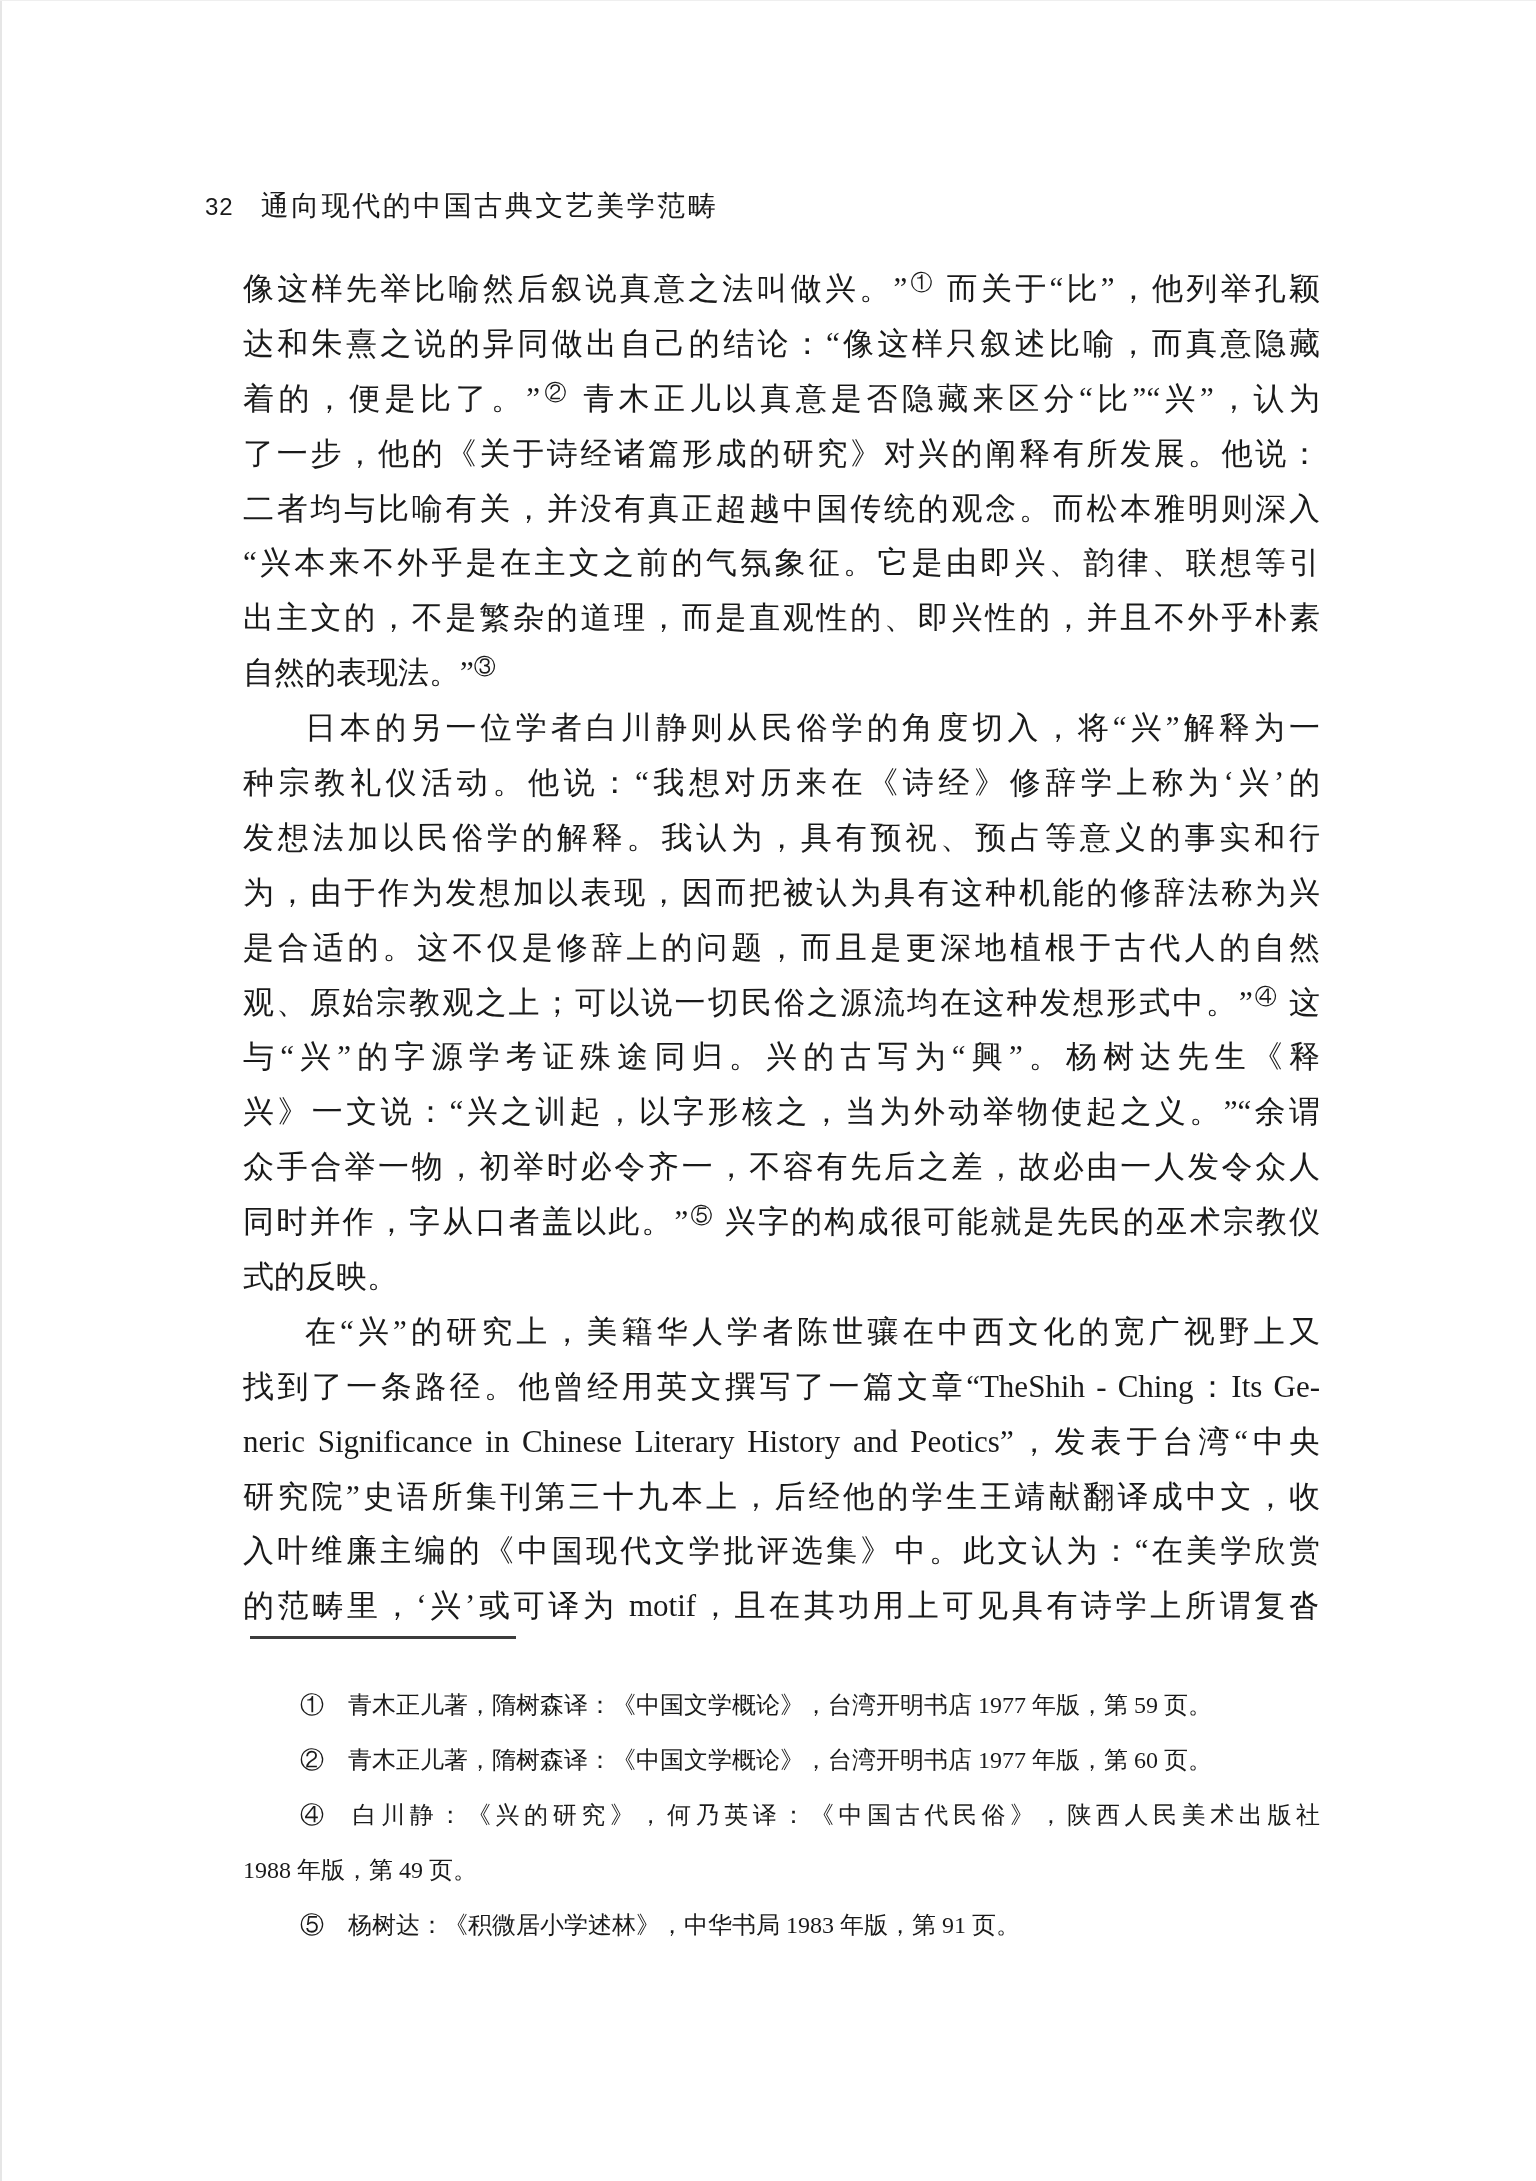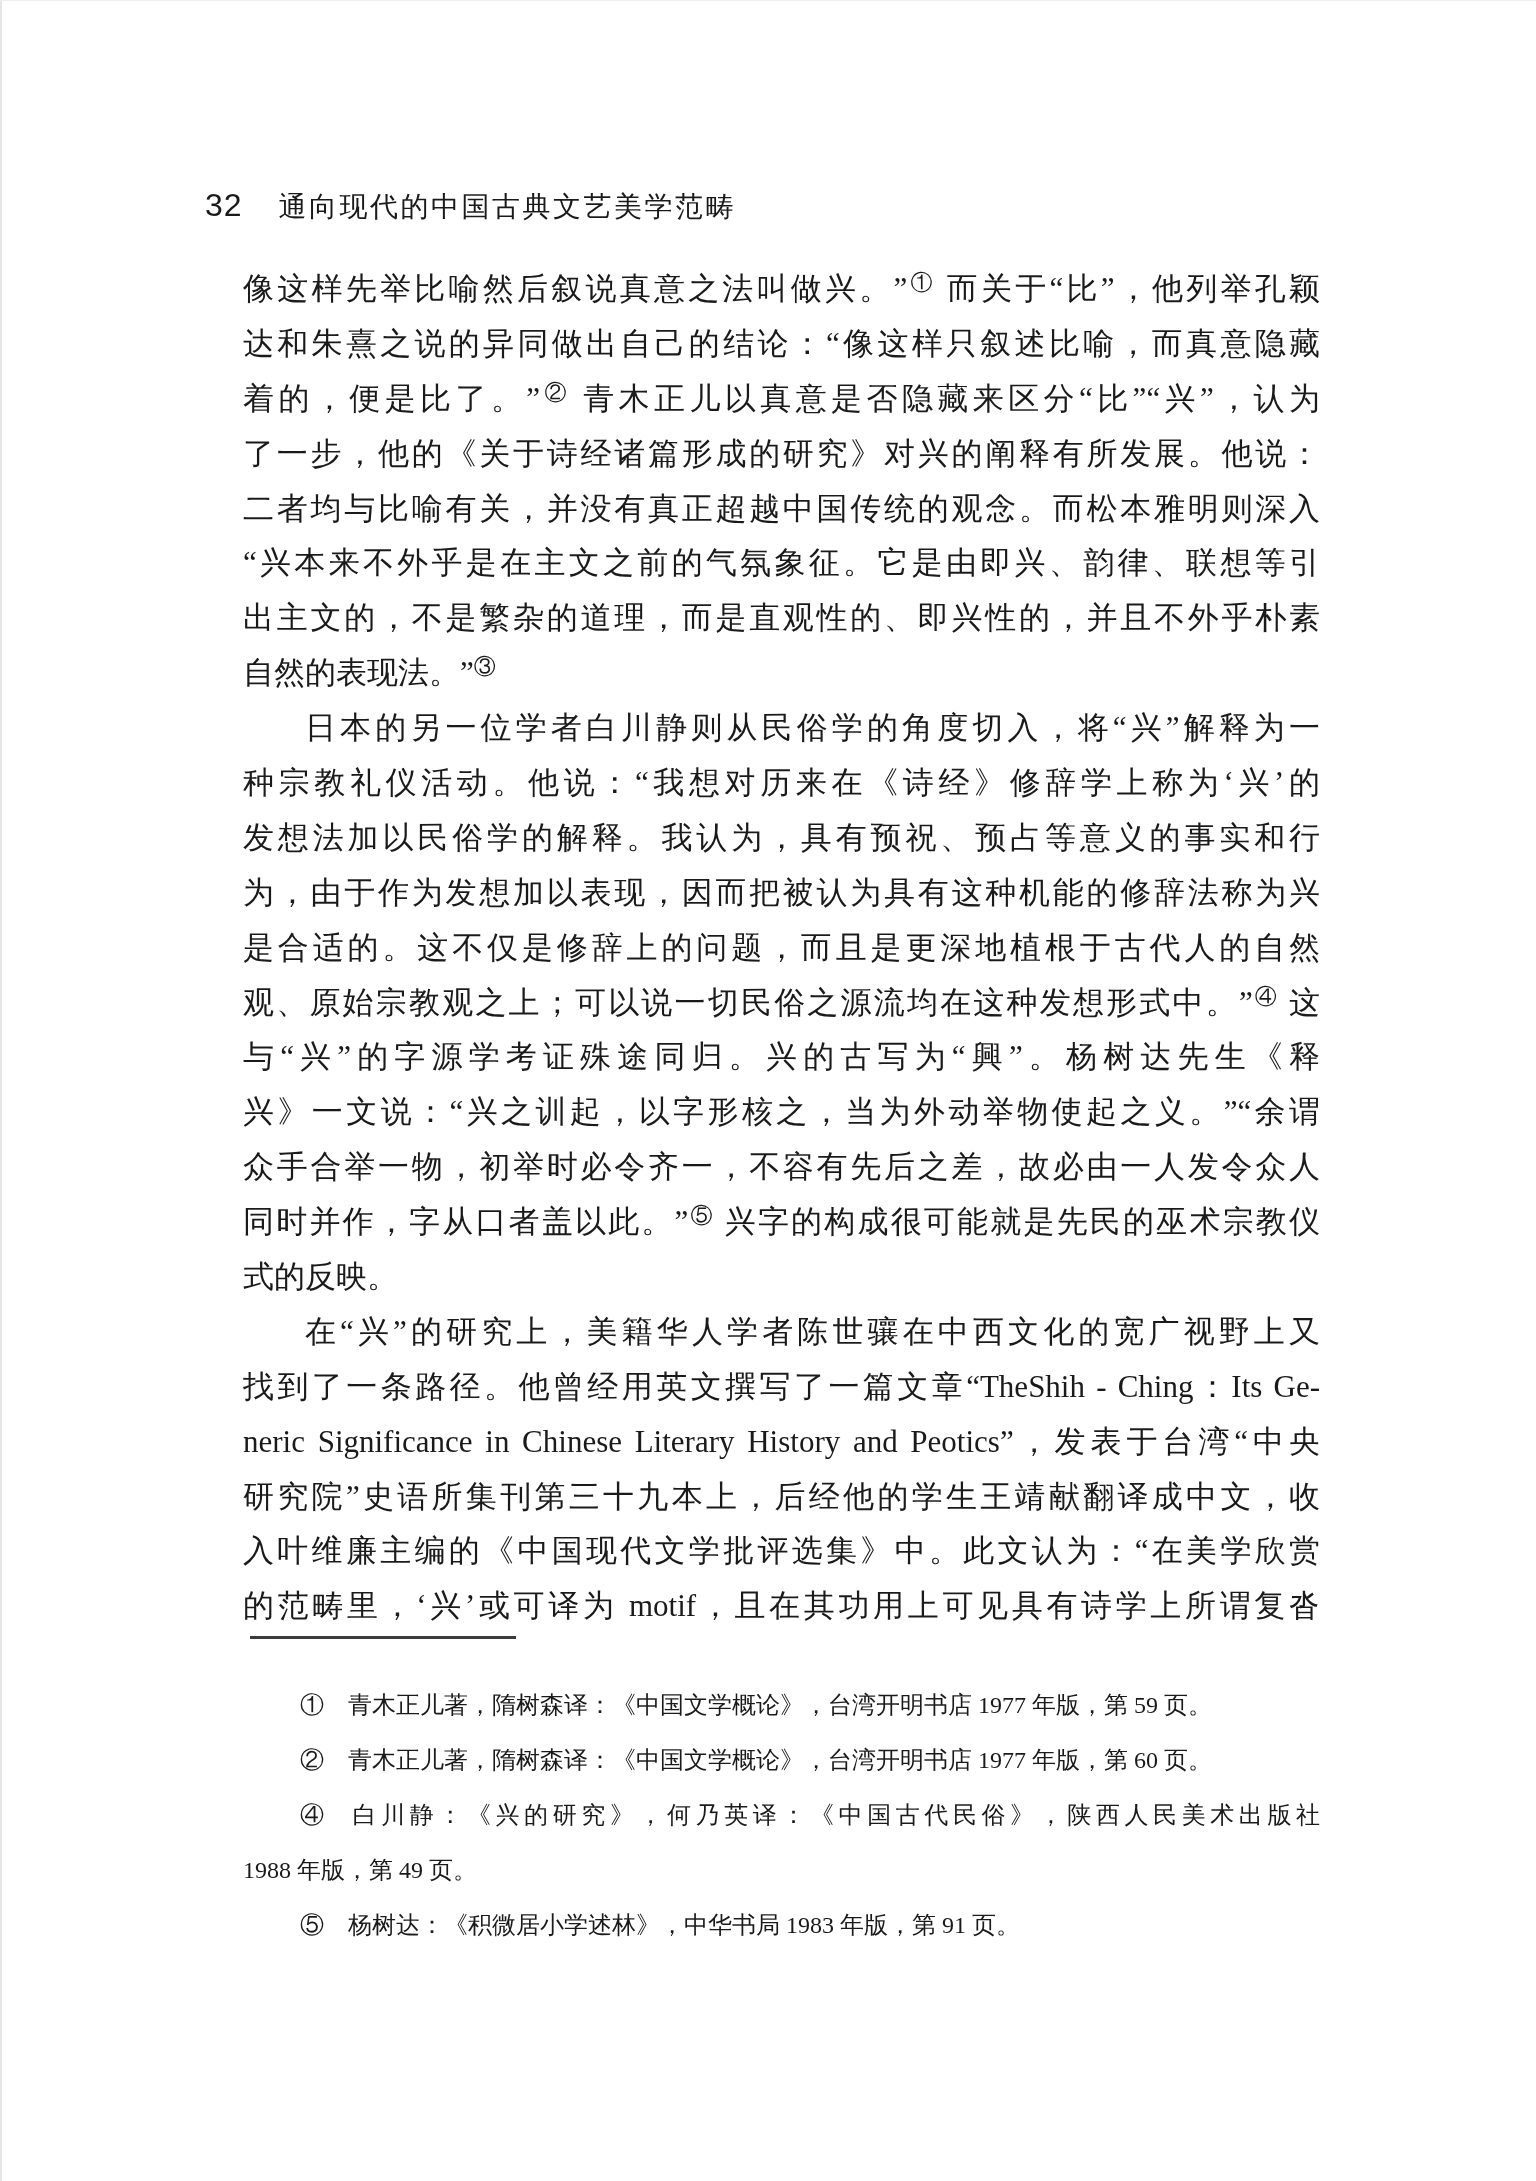--- a/index.html
+++ b/index.html
@@ -10,24 +10,24 @@
   }
   .edge-left{position:absolute;left:0;top:0;width:2px;height:100%;background:var(--page_edge,#e6e6e6)}
   .edge-top{position:absolute;left:0;top:0;width:100%;height:1px;background:#efefef}
 
   .running-header{
     position:absolute;top:187px;left:205px;
     display:flex;align-items:baseline;white-space:nowrap;
   }
   .page-number{
     font-family:"Liberation Sans","DejaVu Sans",sans-serif;
-    font-size:32px;letter-spacing:1px;
+    font-size:24px;letter-spacing:1px;
   }
   .header-title{
-    margin-left:36px;font-size:28px;letter-spacing:2.5px;
+    margin-left:27px;font-size:28px;letter-spacing:2.5px;
   }
 
   .body-text{
     position:absolute;top:262px;left:243px;width:1077px;
     font-size:31px;
   }
   .line{
     height:54.9px;line-height:54.9px;overflow:hidden;
     text-align:justify;text-align-last:justify;text-justify:inter-character;
   }

